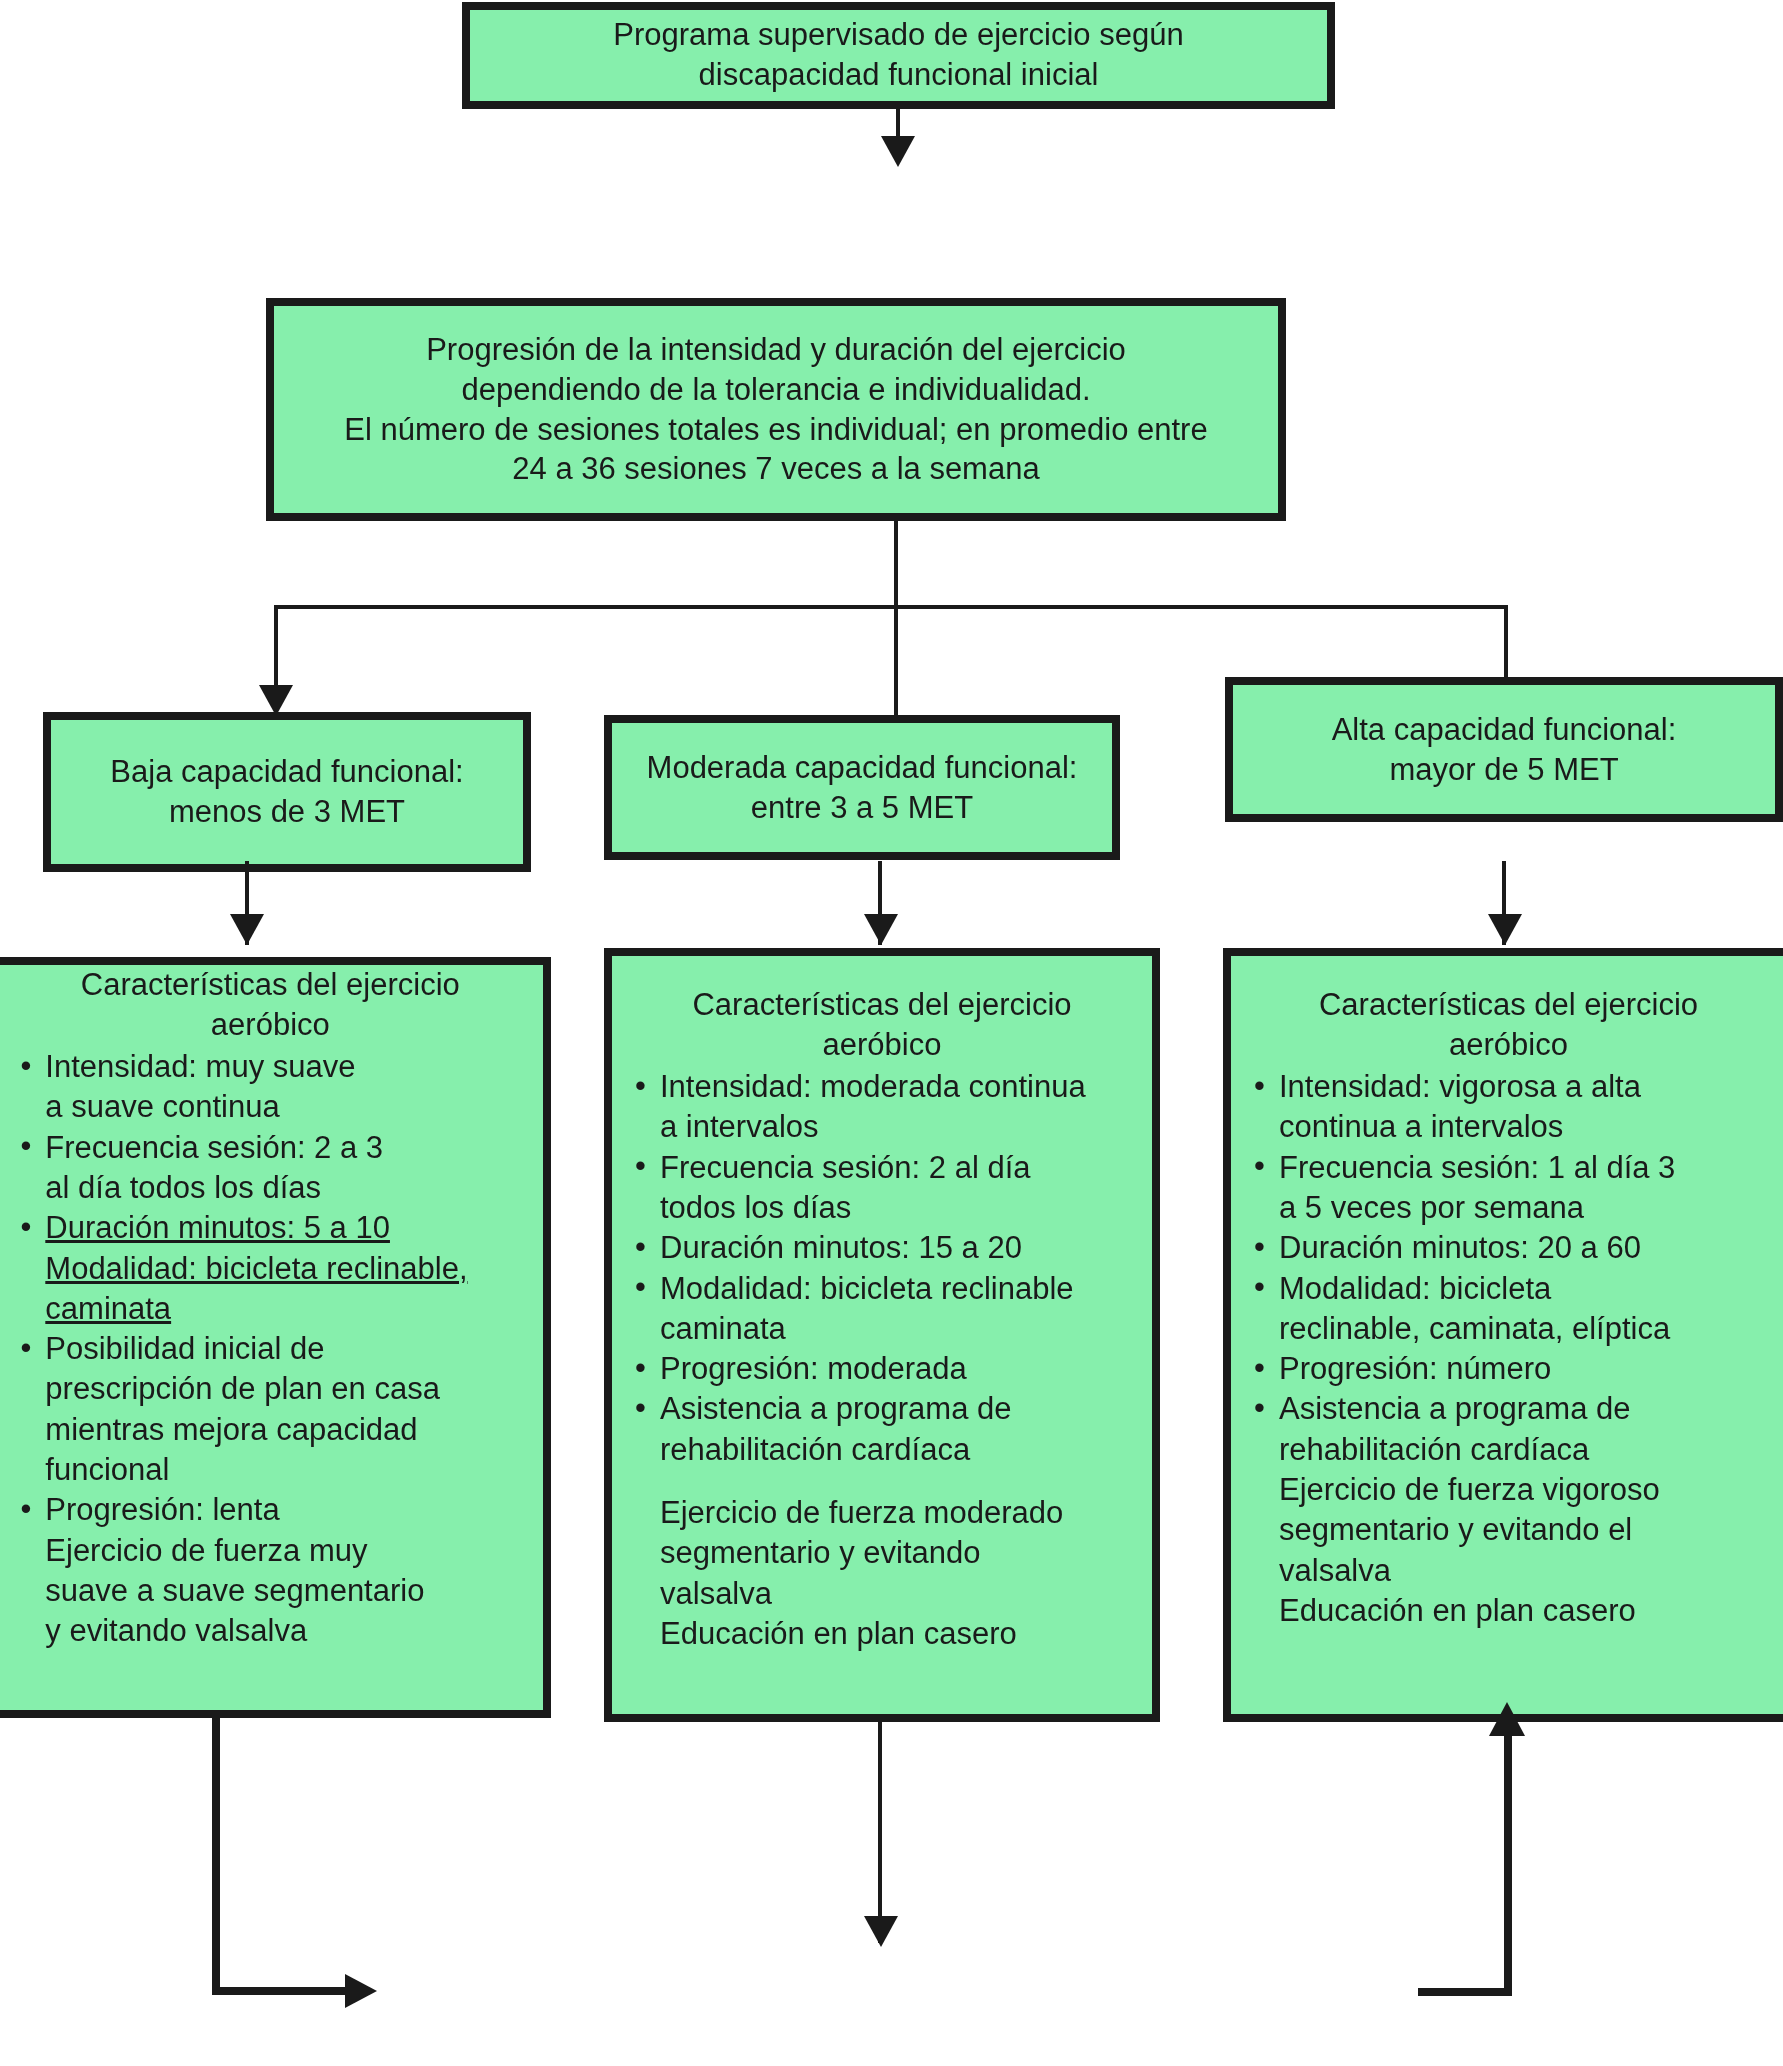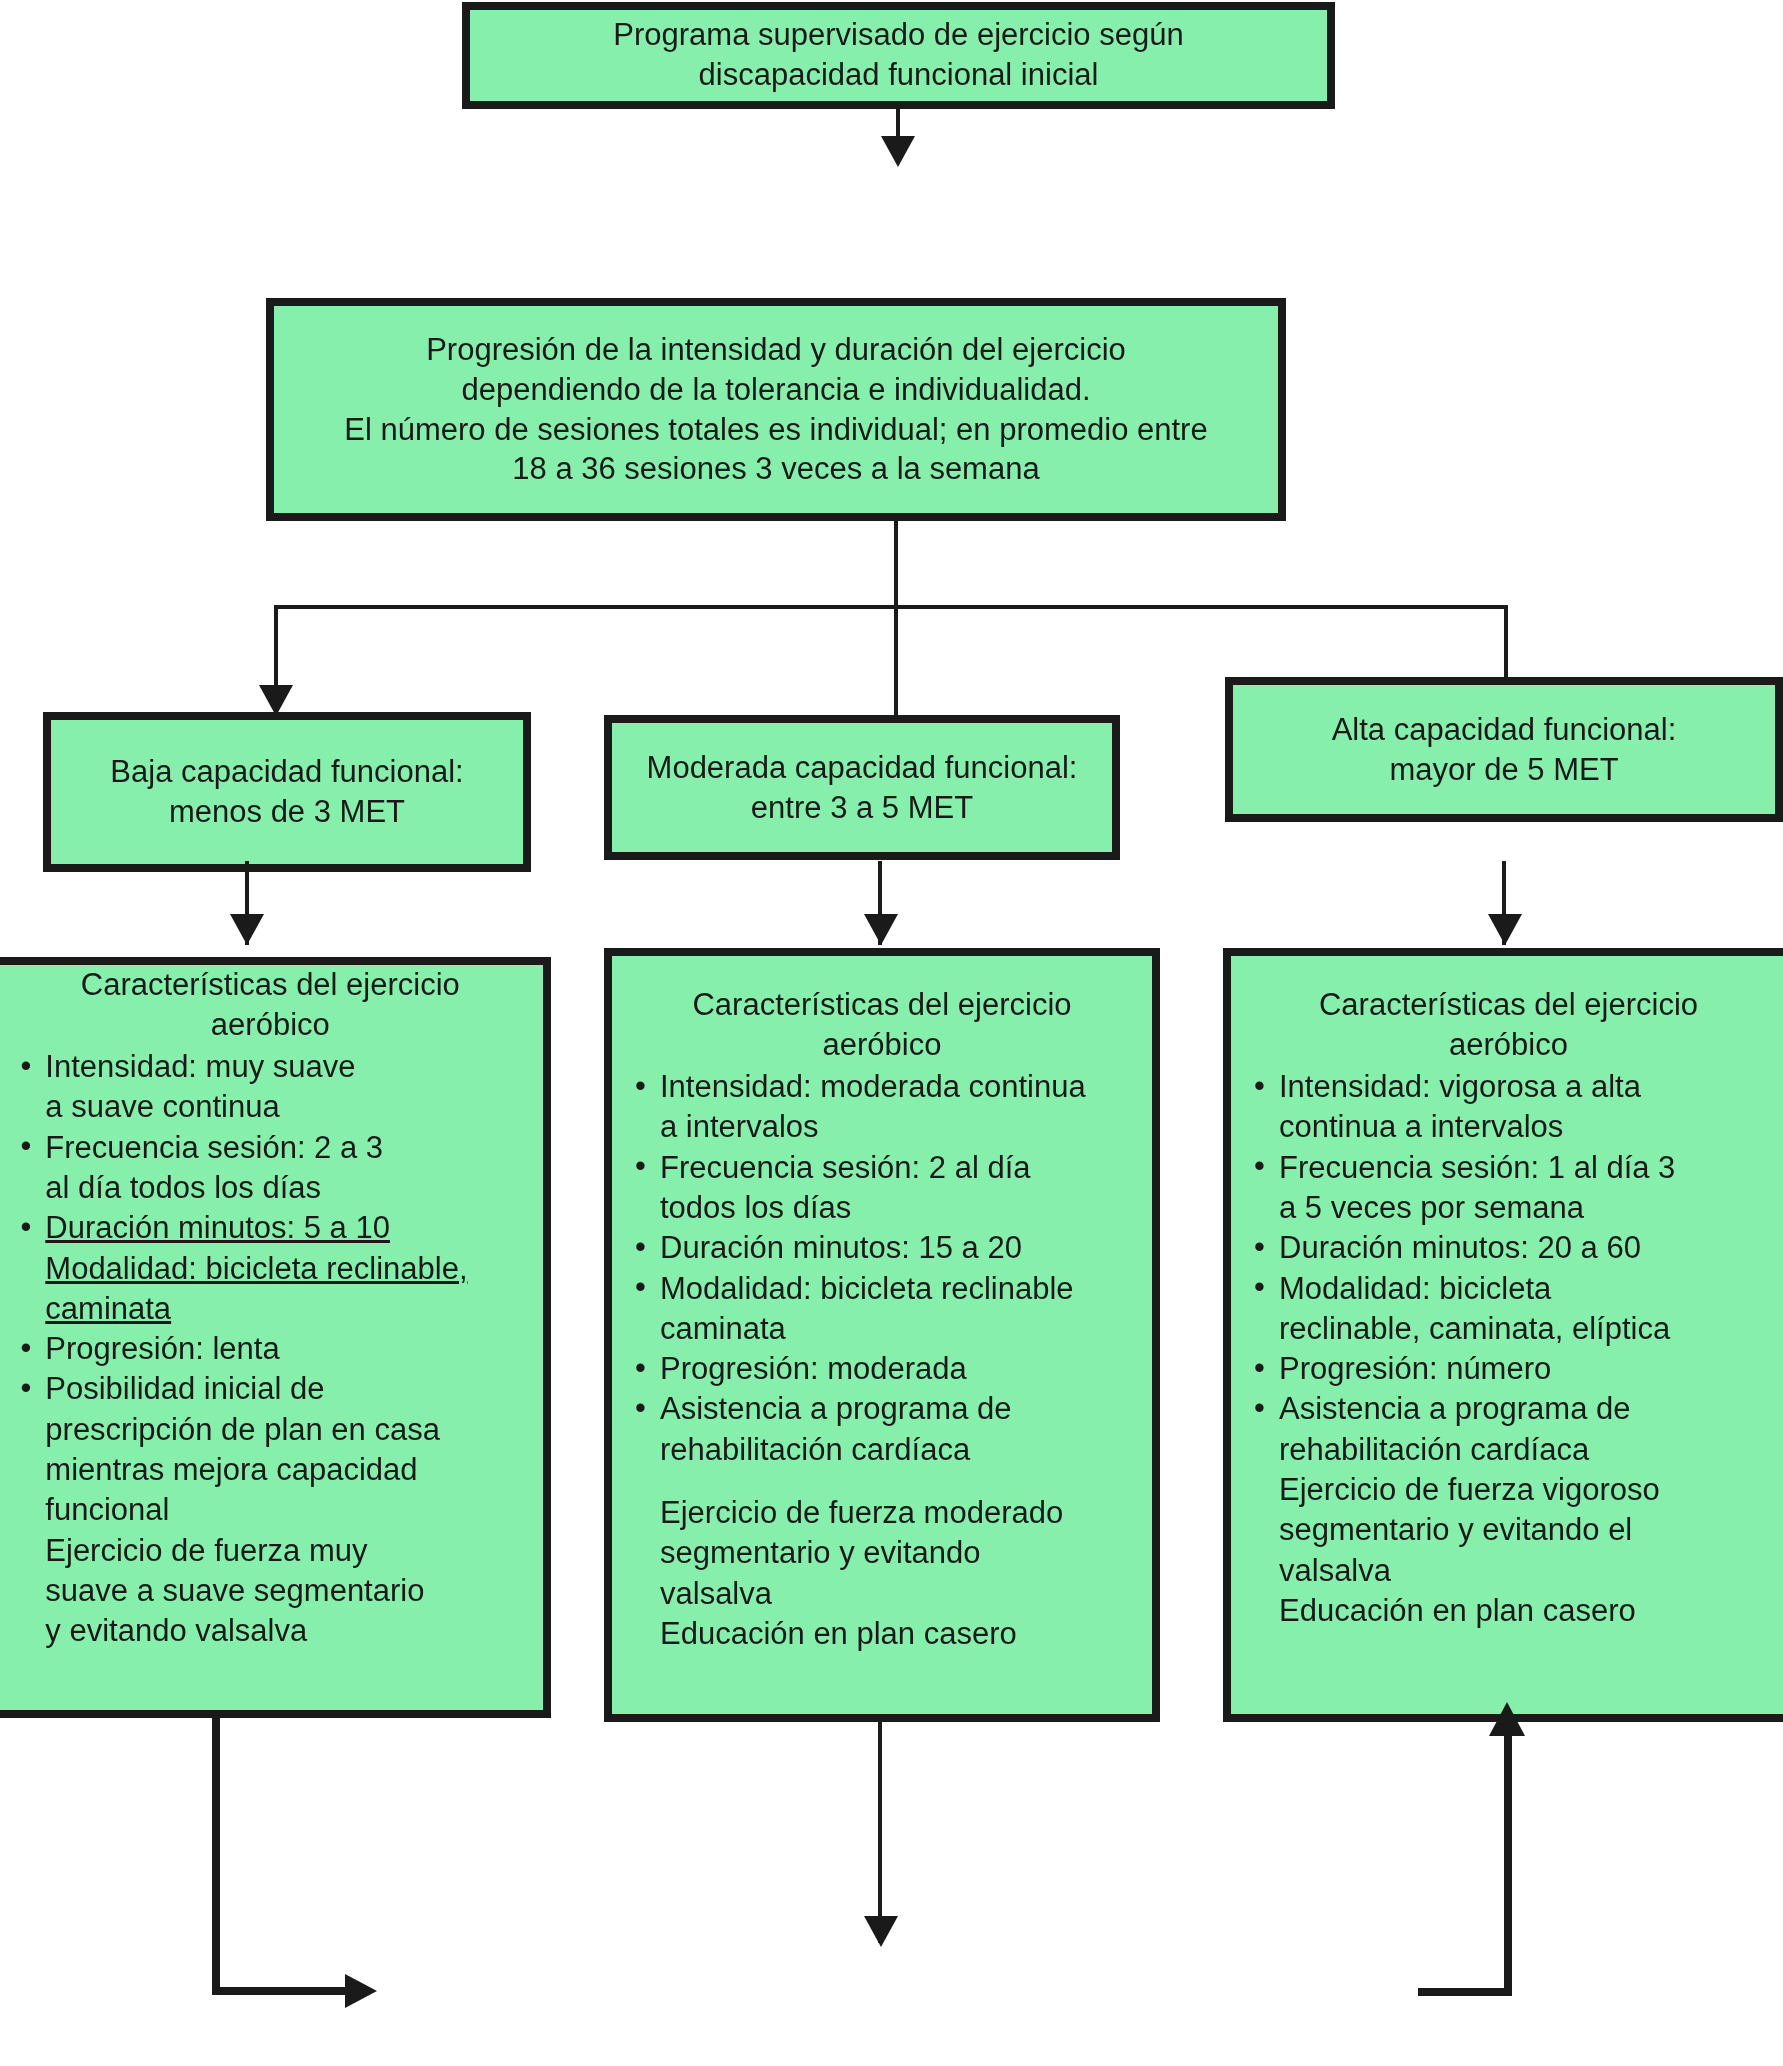--- a/index.html
+++ b/index.html
@@ -117,21 +117,21 @@
   </div>
 
   <div class="vline thin" style="left:896px; top:109px; width:3.8px; height:52px;"></div>
   <div class="arrow-down" style="left:881px; top:136px;"></div>
 
   <div class="fbox" style="left:266px; top:298px; width:1020px; height:0px; height:223px;">
     <div class="ctr">
       <span class="ctr-line">Progresión de la intensidad y duración del ejercicio</span>
       <span class="ctr-line">dependiendo de la tolerancia e individualidad.</span>
       <span class="ctr-line">El número de sesiones totales es individual; en promedio entre</span>
-      <span class="ctr-line">18 a 36 sesiones 3 veces a la semana</span>
+      <span class="ctr-line">24 a 36 sesiones 7 veces a la semana</span>
     </div>
   </div>
 
   <div class="vline thin" style="left:894px; top:521px; height:87px;"></div>
   <div class="hline thin" style="left:274px; top:605px; width:1234px;"></div>
 
   <div class="vline thin" style="left:274px; top:605px; height:107px;"></div>
   <div class="arrow-down" style="left:259px; top:685px;"></div>
 
   <div class="vline thin" style="left:894px; top:605px; height:113px;"></div>
@@ -174,25 +174,25 @@
       <div class="detail-title">Características del ejercicio
 aeróbico</div>
       <ul class="bullets">
         <li style="white-space:pre-line;">Intensidad: muy suave
 a suave continua</li>
         <li style="white-space:pre-line;">Frecuencia sesión: 2 a 3
 al día todos los días</li>
         <li style="white-space:pre-line;text-decoration:underline;">Duración minutos: 5 a 10
 Modalidad: bicicleta reclinable,
 caminata</li>
-        <li style="white-space:pre-line;">Progresión: lenta</li>
         <li style="white-space:pre-line;">Posibilidad inicial de
 prescripción de plan en casa
 mientras mejora capacidad
 funcional</li>
+        <li style="white-space:pre-line;">Progresión: lenta</li>
       </ul>
       <div class="tail-block">Ejercicio de fuerza muy
 suave a suave segmentario
 y evitando valsalva</div>
     </div>
   </div>
 
   <div class="fbox detail" style="left:604px; top:948px; width:556px; height:774px;">
     <div class="detail-inner" style="padding-top:29px;">
       <div class="detail-title">Características del ejercicio

